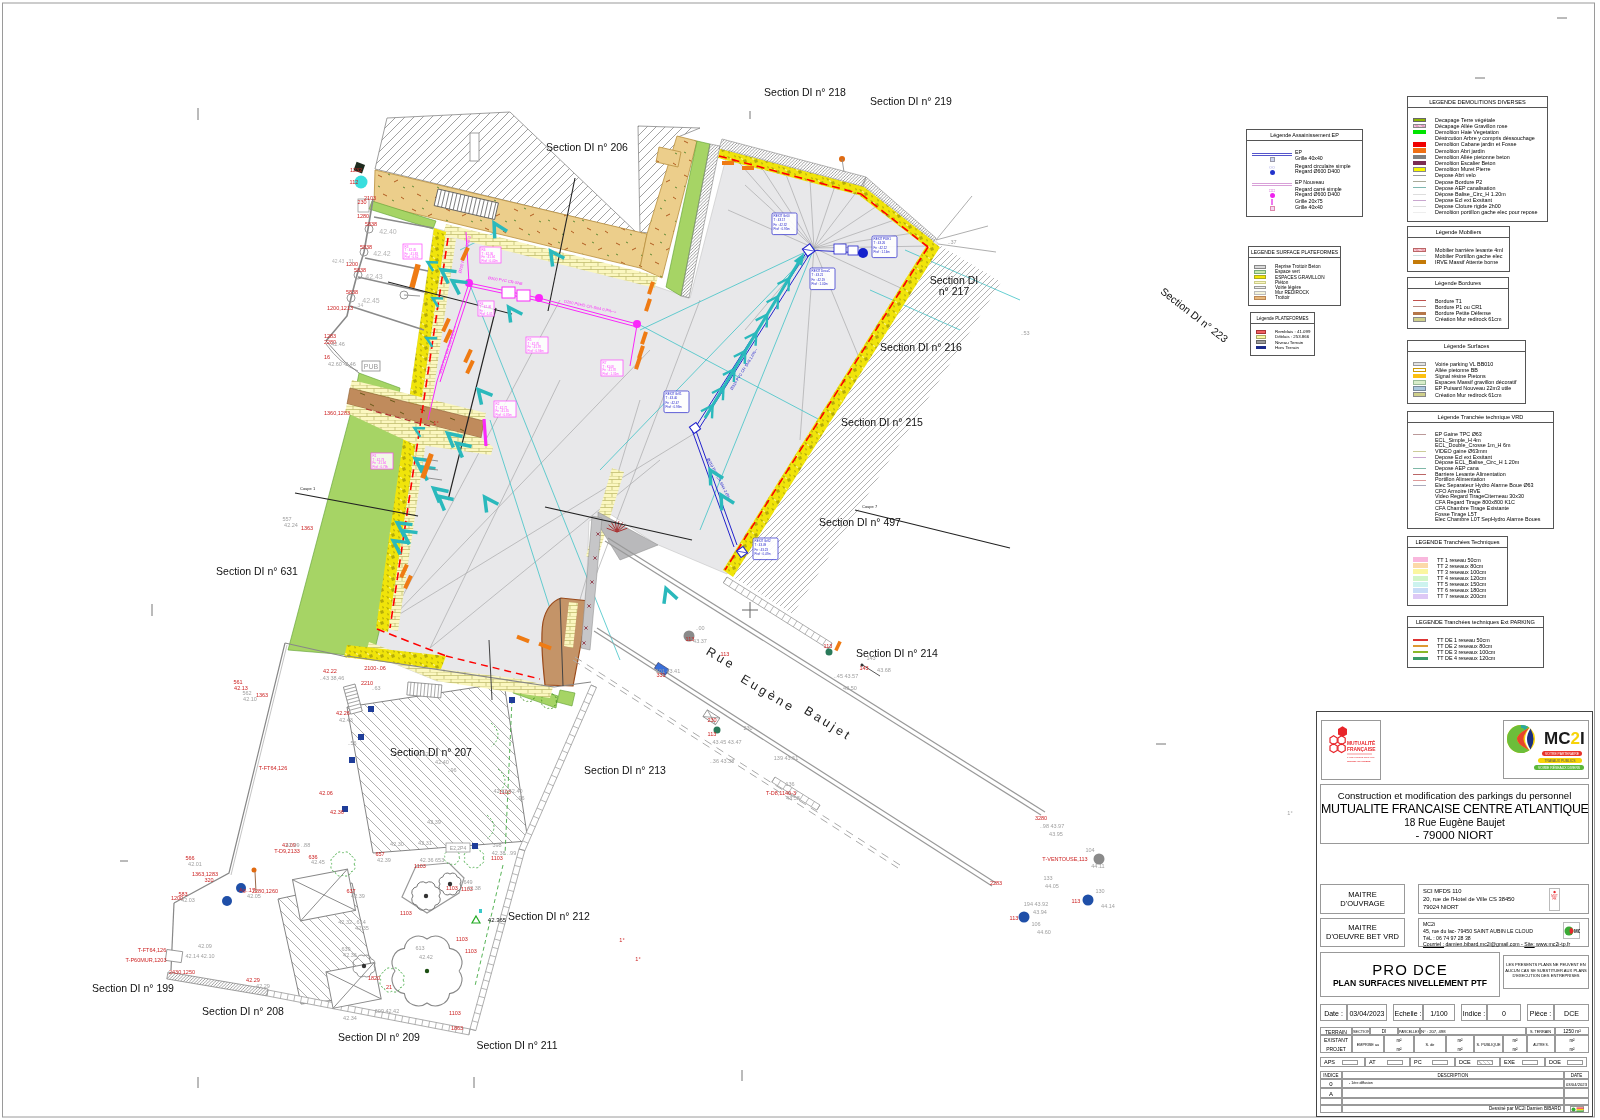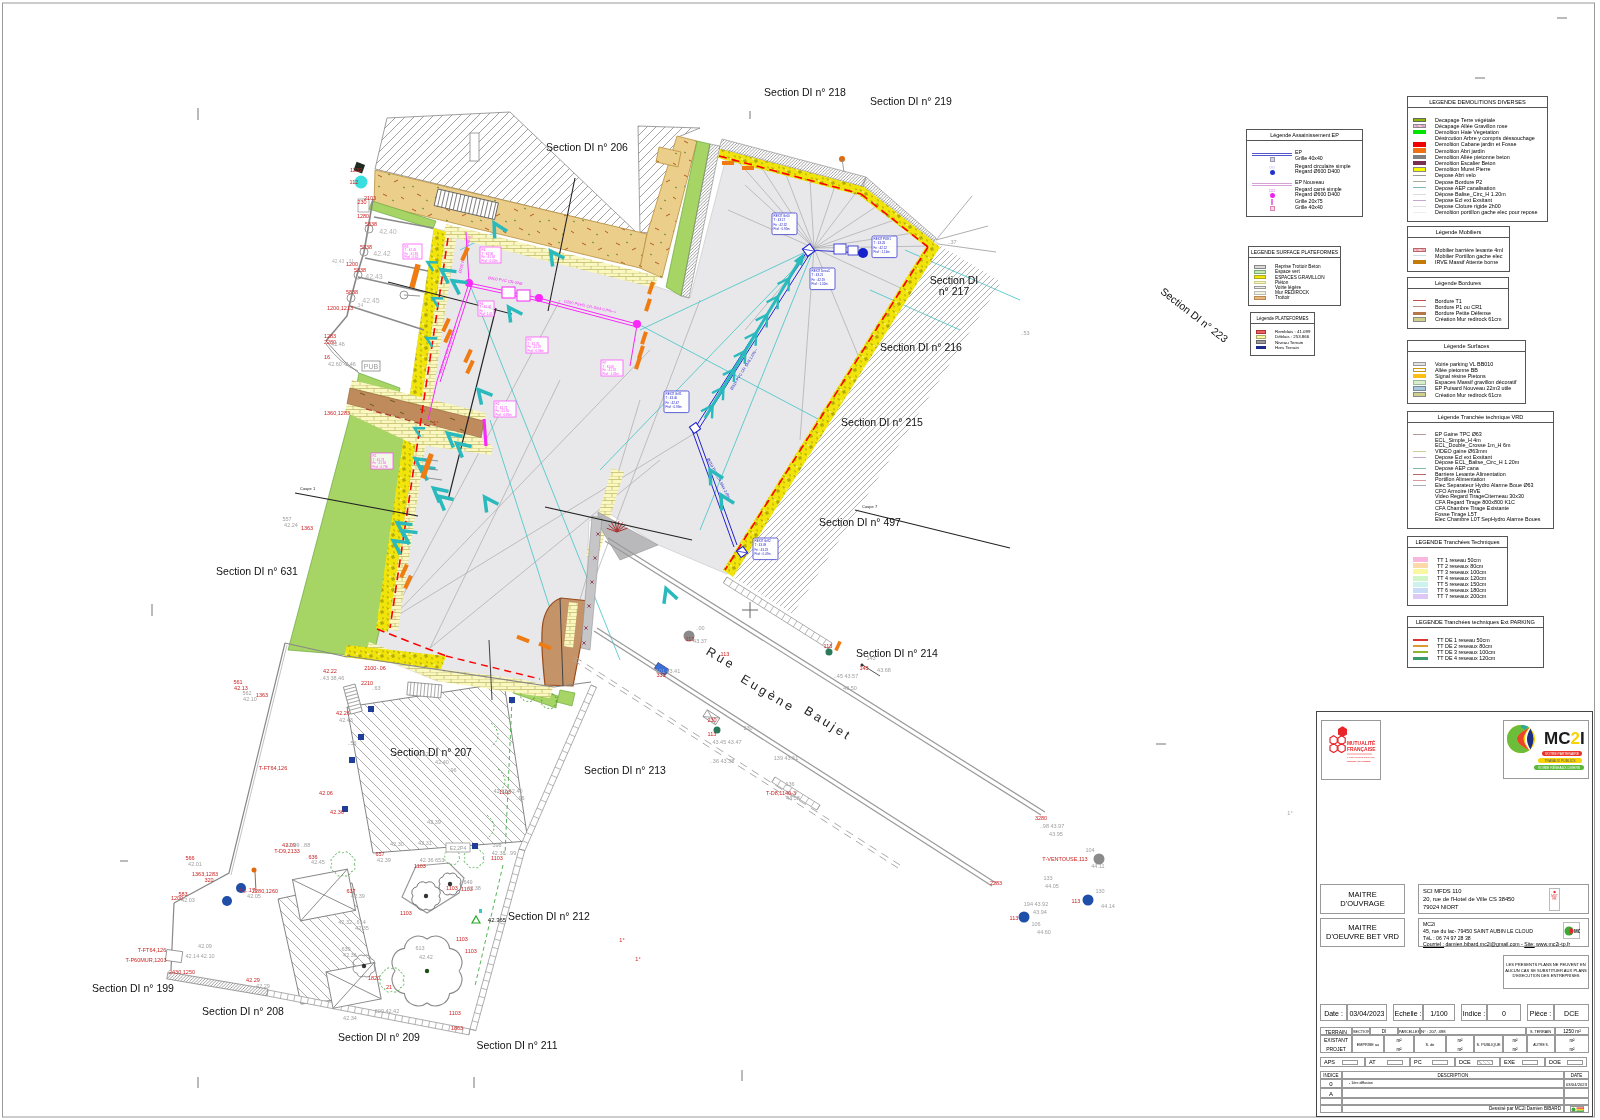--- a/index.html
+++ b/index.html
@@ -960,30 +960,40 @@
           <path d="M26.5,7.4 Q23,13 23,18 Q23,23 26.5,28.6 Q29.5,23 29.5,18 Q29.5,13 26.5,7.4 Z" fill="#1b2f7e"></path>
           <path d="M17,4 A14,14 0 0 1 24,5.8 L21,9 Q19,6.5 17,6.8 Z" fill="#2aa8a0"></path>
           <text x="40" y="23" font-size="17" font-weight="bold" fill="#1a1a1a" font-family="Liberation Sans">MC<tspan fill="#f7d308">2</tspan>I</text>
           <rect x="38" y="30" width="40" height="5" rx="2.5" fill="#e8342c"></rect>
           <text x="58" y="34" font-size="3.4" fill="#fff" text-anchor="middle" font-family="Liberation Sans">VOTRE PARTENAIRE</text>
           <rect x="34" y="37" width="44" height="5" rx="2.5" fill="#f7d308"></rect>
           <text x="56" y="41" font-size="3.4" fill="#555" text-anchor="middle" font-family="Liberation Sans">TRAVAUX PUBLICS</text>
           <rect x="30" y="44" width="50" height="5" rx="2.5" fill="#5cb83a"></rect>
           <text x="55" y="48" font-size="3.4" fill="#fff" text-anchor="middle" font-family="Liberation Sans">VOIRIE RÉSEAUX DIVERS</text>
         </svg></div>
+      <div style="position:absolute;left:3px;top:72px;width:269px;height:60px;border:1px solid #999;text-align:center;font-family:'Liberation Sans',sans-serif;white-space:nowrap;overflow:hidden">
+        <div style="font-size:9.6px;margin-top:5px">Construction et modification des parkings du personnel</div>
+        <div style="font-size:12.4px;letter-spacing:-0.3px;margin-top:1px">MUTUALITE FRANCAISE CENTRE ATLANTIQUE</div>
+        <div style="font-size:10px;margin-top:1px">18 Rue Eugène Baujet</div>
+        <div style="font-size:11.5px;margin-top:1px">- 79000 NIORT</div>
+      </div>
       <div style="position:absolute;left:3px;top:172px;width:85px;height:30px;border:1px solid #999;text-align:center;font-size:7.5px;line-height:9px;padding-top:5px">MAITRE<br>D'OUVRAGE</div>
       <div style="position:absolute;left:101px;top:172px;width:171px;height:30px;border:1px solid #999;font-size:5.8px;line-height:8px;padding:2px 0 0 4px">SCI MFDS 110<br>20, rue de l'Hotel de Ville CS 38450<br>79024 NIORT<span style="position:absolute;right:28px;top:3px;width:11px;height:23px;border:0.5px solid #bbb;font-size:3px;color:#e8252a;text-align:center;line-height:3.5px;padding-top:2px">⬢<br>MUT<br>FR</span></div>
       <div style="position:absolute;left:3px;top:206px;width:85px;height:29px;border:1px solid #999;text-align:center;font-size:7.5px;line-height:9px;padding-top:4px">MAITRE<br>D'OEUVRE BET VRD</div>
       <div style="position:absolute;left:101px;top:206px;width:171px;height:29px;border:1px solid #999;font-size:5.2px;line-height:6.8px;padding:2px 0 0 4px">MC2i<br>45, rue du lac- 79450 SAINT AUBIN LE CLOUD<br>TéL : 06 74 97 28 38<br><u>Courriel :</u> damien.bibard.mc2i@gmail.com  -  <u>Site:</u> www.mc2i-tp.fr<span style="position:absolute;right:8px;top:3px;width:17px;height:17px;border:0.5px solid #bbb">
           <svg width="16" height="16" viewBox="0 0 16 16" style="display:block">
             <circle cx="5" cy="8" r="4.5" fill="#3aaa35"></circle>
             <path d="M7,4.5 Q4,8 7,11.5 Q9.5,9 9.5,8 Q9.5,6 7,4.5Z" fill="#e8252a"></path>
             <text x="10" y="10" font-size="4.5" font-weight="bold" fill="#111">MC</text>
           </svg>
         </span></div>
+      <div style="position:absolute;left:3px;top:240px;width:180px;height:45px;border:1px solid #999;text-align:center">
+        <div style="font-size:15px;margin-top:8px;letter-spacing:1px">PRO DCE</div>
+        <div style="font-size:8.6px;font-weight:bold">PLAN SURFACES NIVELLEMENT PTF</div>
+      </div>
       <div style="position:absolute;left:186px;top:243px;width:86px;height:34px;border:1px solid #999;font-size:4.1px;text-align:center;line-height:5.6px;padding-top:6px;overflow:hidden">LES PRESENTS PLANS  NE PEUVENT EN<br>AUCUN CAS SE SUBSTITUER AUX PLANS<br>D'EXECUTION DES ENTREPRISES</div>
       <div style="position:absolute;left:3px;top:292px;width:27px;height:17px;border:1px solid #999;font-size:7px;text-align:center;line-height:17px;overflow:hidden">Date :</div>
       <div style="position:absolute;left:30px;top:292px;width:40px;height:17px;border:1px solid #999;font-size:7px;text-align:center;line-height:17px;overflow:hidden">03/04/2023</div>
       <div style="position:absolute;left:76px;top:292px;width:30px;height:17px;border:1px solid #999;font-size:7px;text-align:center;line-height:17px;overflow:hidden">Echelle :</div>
       <div style="position:absolute;left:106px;top:292px;width:32px;height:17px;border:1px solid #999;font-size:7px;text-align:center;line-height:17px;overflow:hidden">1/100</div>
       <div style="position:absolute;left:144px;top:292px;width:26px;height:17px;border:1px solid #999;font-size:7px;text-align:center;line-height:17px;overflow:hidden">Indice :</div>
       <div style="position:absolute;left:170px;top:292px;width:34px;height:17px;border:1px solid #999;font-size:7px;text-align:center;line-height:17px;overflow:hidden">0</div>
       <div style="position:absolute;left:210px;top:292px;width:27px;height:17px;border:1px solid #999;font-size:7px;text-align:center;line-height:17px;overflow:hidden">Pièce :</div>
       <div style="position:absolute;left:237px;top:292px;width:35px;height:17px;border:1px solid #999;font-size:7px;text-align:center;line-height:17px;overflow:hidden">DCE</div>
       <div style="position:absolute;left:3px;top:315px;width:32px;height:8px;border:1px solid #999;font-size:5px;text-align:center;line-height:8px;overflow:hidden">TERRAIN</div>

